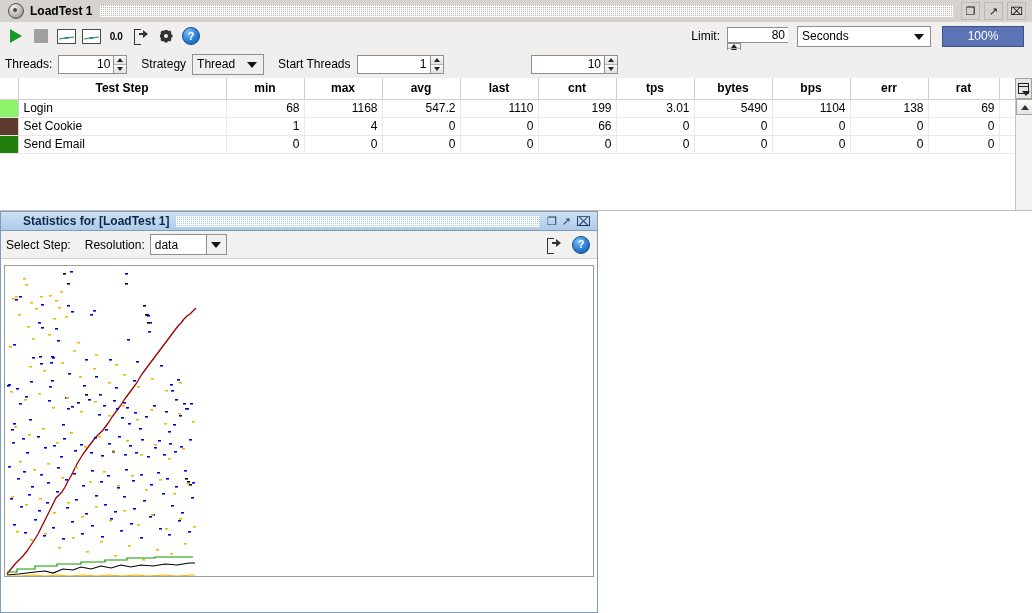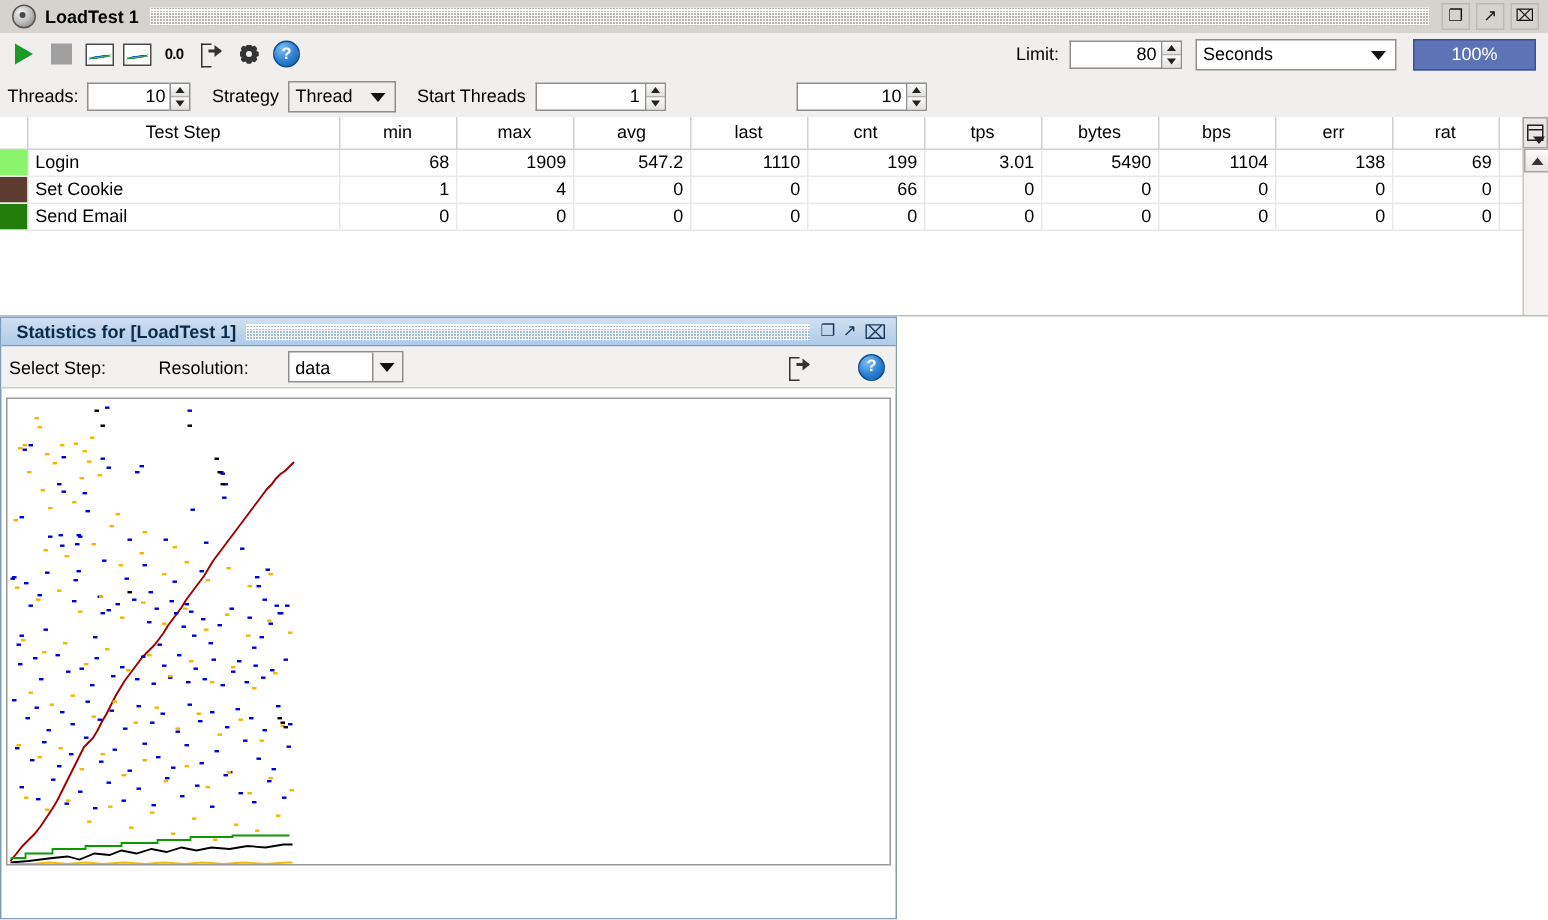--- a/index.html
+++ b/index.html
@@ -159,21 +159,21 @@
 
   
   .tablewrap{
     position:absolute;left:0;top:78px;width:1032px;height:132px;
     background:#fff;border-bottom:1px solid #bdbdbd;
     overflow:hidden;
   }
   table.grid{border-collapse:collapse;table-layout:fixed;width:1018px;}
   table.grid th{
     height:21px;background:#fff;border:1px solid #d0d0d0;border-top:none;border-left:none;
-    font-weight:normal;font-size:12px;text-align:center;color:#000;
+    font-weight:bold;font-size:12px;text-align:center;color:#000;
     box-sizing:border-box;
   }
   table.grid th.swatch-h{border-right:1px solid #d0d0d0;}
   table.grid td{
     height:18px;border-bottom:1px solid #e9e9e9;border-right:1px solid #e9e9e9;
     font-size:12px;padding:0 4px;box-sizing:border-box;color:#000;
   }
   table.grid td.num{text-align:right;}
   table.grid td.name{text-align:left;padding-left:5px;}
   table.grid td.sw{padding:0;border-right:1px solid #d0d0d0;}
@@ -207,34 +207,34 @@
   
   .statpanel{
     position:absolute;left:0;top:211px;width:598px;height:402px;
     border:1px solid #7f9db9;box-sizing:border-box;background:#fff;
   }
   .stat-title{
     height:19px;background:linear-gradient(#cfe0f2,#aecbe8);
     border-bottom:1px solid #7f9db9;
     display:flex;align-items:center;box-sizing:border-box;
   }
-  .stat-title .t{font-weight:bold;font-size:12px;margin-left:10px;white-space:nowrap;color:#0b2a4a;}
+  .stat-title .t{font-weight:bold;font-size:12px;margin-left:22px;white-space:nowrap;color:#0b2a4a;}
   .stat-title .hatch{
     flex:1;height:11px;margin:0 7px;
     background-image:
       repeating-linear-gradient(0deg,#ffffff 0 1px,transparent 1px 2px),
       repeating-linear-gradient(90deg,#ffffff 0 1px,transparent 1px 2px);
     background-color:#9fc1e0;
   }
   .stat-title .btns{display:flex;gap:5px;margin-right:6px;align-items:center;}
   .sp-btn{font-size:11px;color:#16365c;line-height:1;display:block;}
 
   .stat-ctrls{
     height:28px;background:#f2f1ef;border-bottom:1px solid #d3d0cb;
-    display:flex;align-items:center;box-sizing:border-box;gap:21px;
+    display:flex;align-items:center;box-sizing:border-box;
   }
   .stat-ctrls .lbl{font-size:12px;}
 
   .chartarea{
     position:absolute;left:3px;top:53px;width:590px;height:312px;
     border:1px solid #9a9a9a;background:#fff;box-sizing:border-box;overflow:hidden;
   }
   .chartarea svg{display:block;}
 </style>
 </head>
@@ -284,21 +284,21 @@
     <div class="tbtn">
       <div class="gear"></div>
     </div>
     <div class="tbtn">
       <div class="help-ico">?</div>
     </div>
 
     <div class="tb-spacer"></div>
 
     <span class="limit-lbl">Limit:</span>
-    <div class="spin" style="margin-right:9px;">
+    <div class="spin" style="margin-right:9px;flex-direction:column;">
       <input type="text" style="width: 61px;" value="80">
       <div class="spin-btns">
         <div>
             <span class="caret-up"></span>
           </div>
         <div>
             <span class="caret-dn"></span>
           </div>
       </div>
     </div>
@@ -388,21 +388,21 @@
             <th></th>
           </tr>
         </thead>
       <tbody id="tbody">
           <tr>
             <td class="sw">
               <div class="swbox" style="background: rgb(140, 244, 107);"></div>
             </td>
             <td class="name">Login</td>
             <td class="num">68</td>
-            <td class="num">1909</td>
+            <td class="num">1168</td>
             <td class="num">547.2</td>
             <td class="num">1110</td>
             <td class="num">199</td>
             <td class="num">3.01</td>
             <td class="num">5490</td>
             <td class="num">1104</td>
             <td class="num">138</td>
             <td class="num">69</td>
             <td></td>
           </tr>

